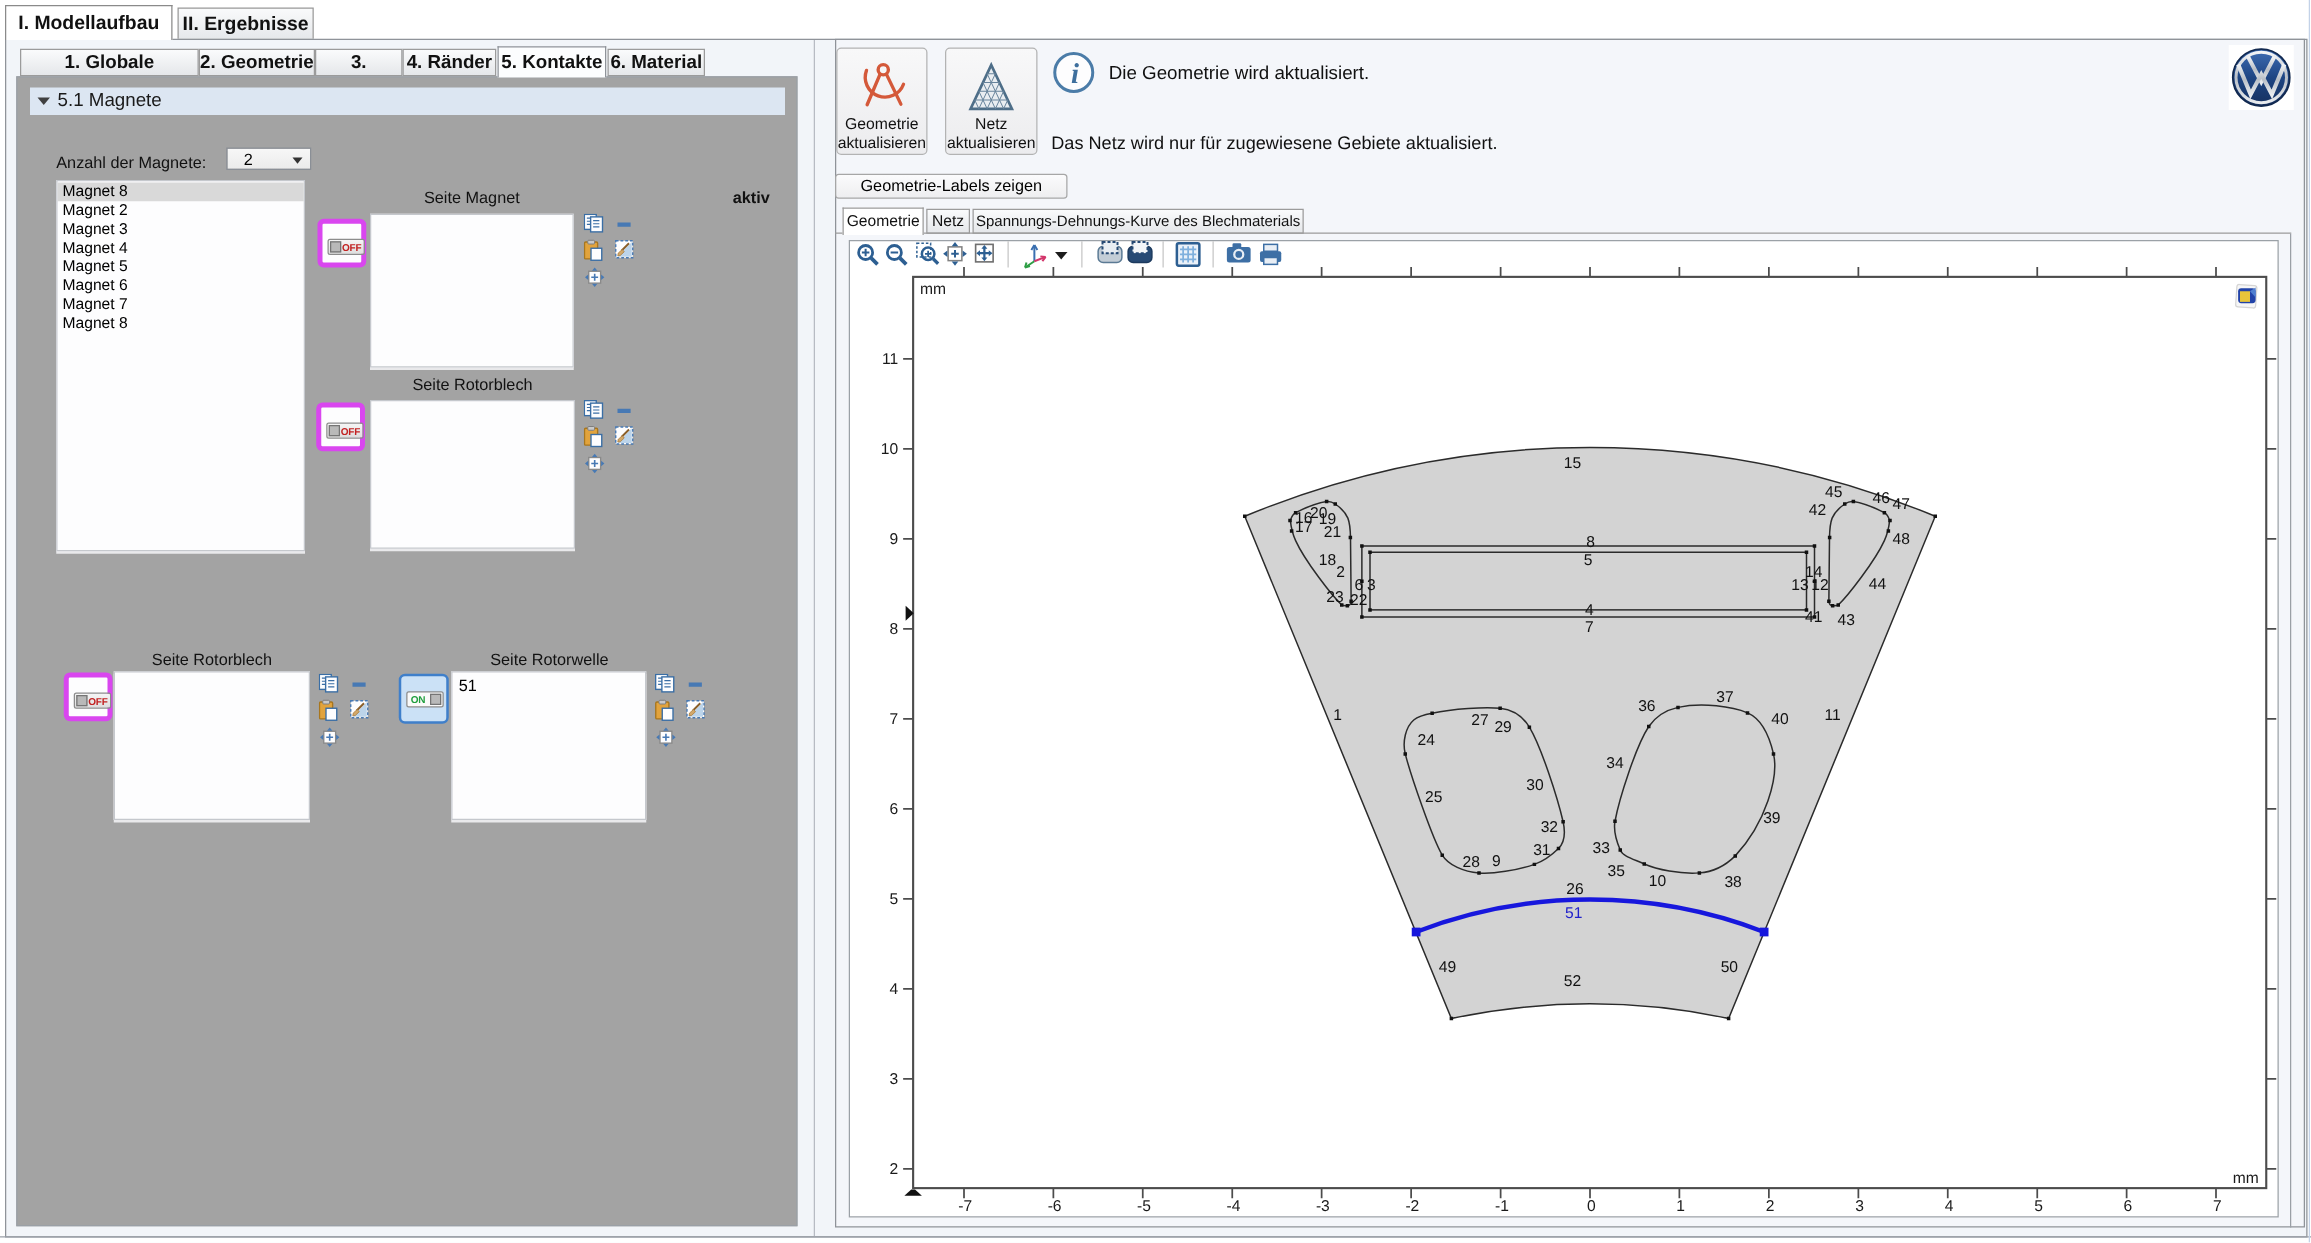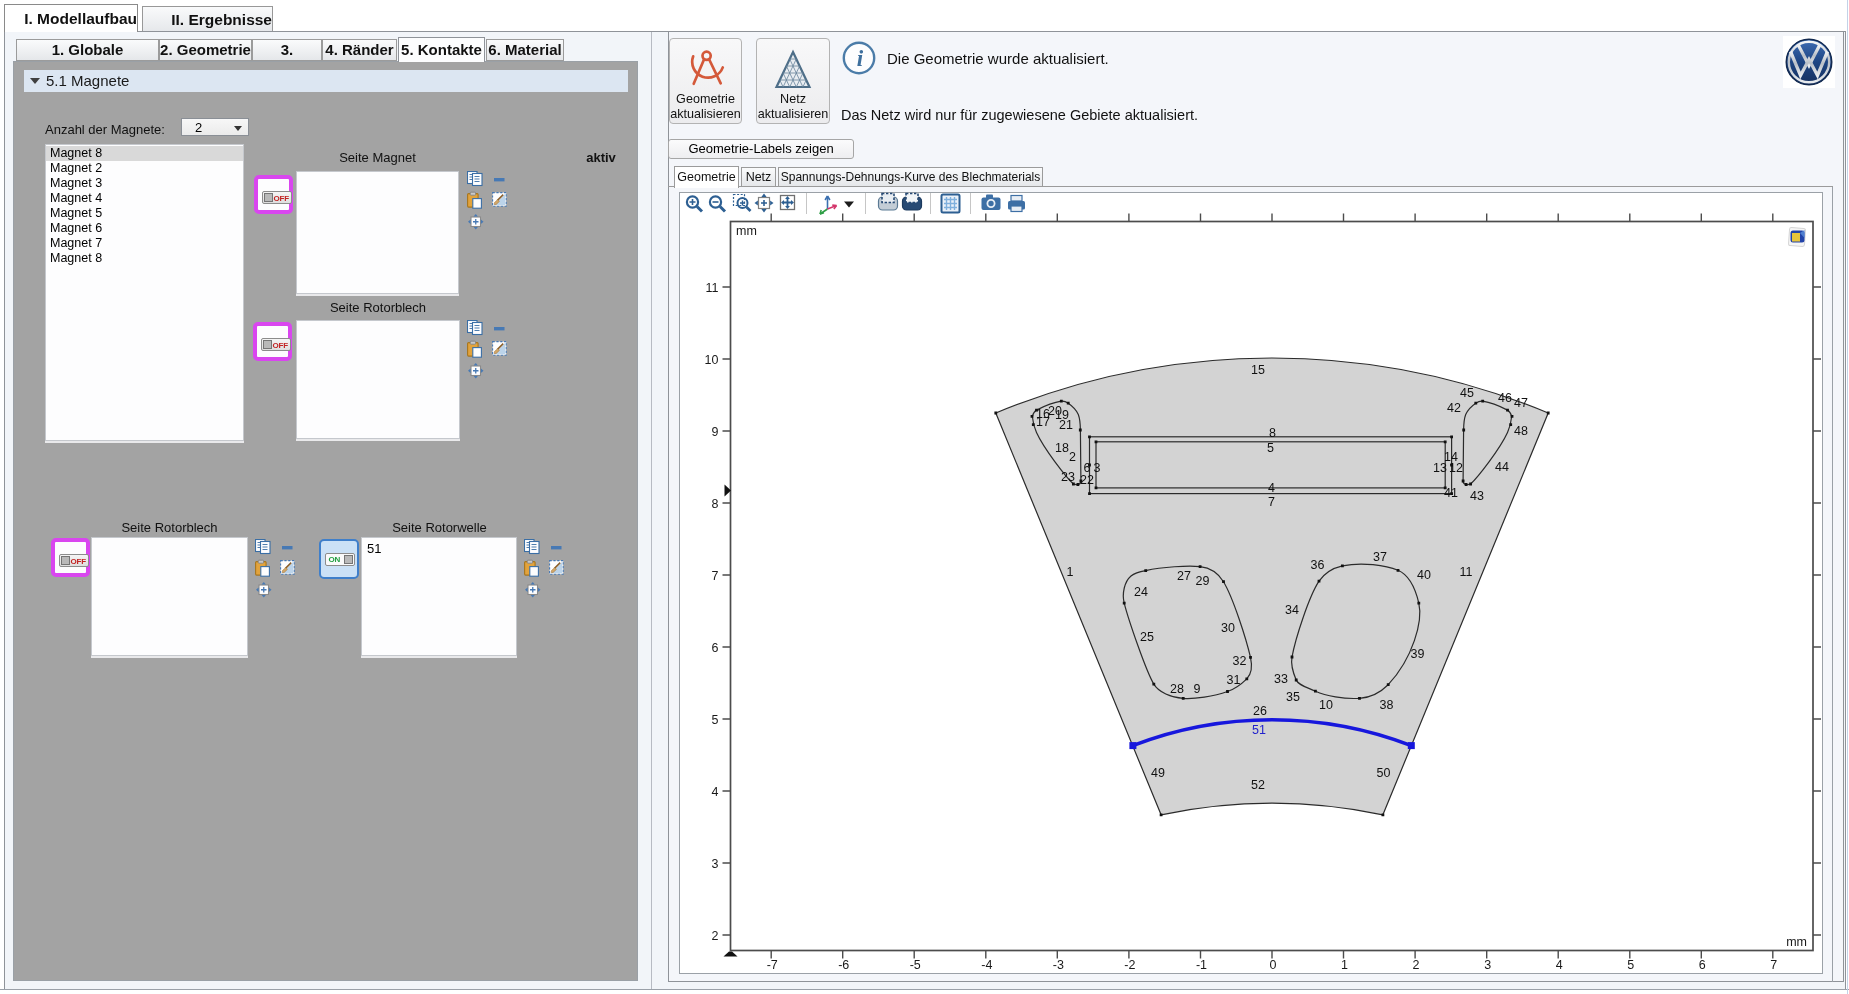--- a/index.html
+++ b/index.html
@@ -1,18 +1,18 @@
 <!DOCTYPE html>
 <html><head><meta charset="utf-8"><style>
 *{margin:0;padding:0;box-sizing:border-box}
 html,body{width:1849px;height:994px;background:#fff;font-family:"Liberation Sans",sans-serif;position:relative;overflow:hidden}
 .abs{position:absolute}
-.tabmain{position:absolute;font-weight:bold;font-size:15.5px;text-align:right;color:#111}
+.tabmain{position:absolute;font-weight:bold;font-size:15.5px;text-align:center;color:#111}
 #tm1{left:4px;top:4px;width:134px;height:28px;background:#fff;border:1px solid #8a8a8a;border-bottom:none;line-height:27px;z-index:6}
-#tm2{left:142px;top:6px;width:131px;height:26px;background:linear-gradient(#f9fafb,#e6e8eb);border:1px solid #989898;line-height:25px}
+#tm2{left:142px;top:6px;width:109px;height:26px;background:linear-gradient(#f9fafb,#e6e8eb);border:1px solid #989898;line-height:25px}
 #content{left:4px;top:31px;width:1842px;height:959px;border:1px solid #8f9399;background:#f2f5f9;position:absolute}
 .st{position:absolute;top:39px;height:22px;background:linear-gradient(#fafbfc,#e5e7ea);border:1px solid #9b9b9b;font-weight:bold;font-size:15px;text-align:center;line-height:20px;color:#111}
 #st5{top:37px;height:25px;background:#fcfdfe;border:1px solid #8f9399;border-bottom:none;line-height:24px;z-index:4}
 #lpanel{position:absolute;left:13px;top:61px;width:625px;height:920px;background:#a3a3a3;border:1px solid #9aa0a6}
 .hdr{position:absolute;left:10px;width:604px;height:22px;background:#dce6f2}
 .hdr .tri{position:absolute;left:6px;top:8px;width:0;height:0;border-left:5px solid transparent;border-right:5px solid transparent;border-top:6px solid #404040}
 .hdr .ht{position:absolute;left:22px;top:0;font-size:15px;line-height:22px;color:#1a1a1a}
 .lbl{position:absolute;font-size:13px;color:#111}
 .box{position:absolute;background:#fdfdfe;border:1px solid #c5c8cd;box-shadow:0 2px 0 #e9e9eb}
 .ctr{text-align:center}
@@ -231,21 +231,21 @@
         <path d="M39.3,14 L26.1,42 M42.6,21 L32.7,42 M45.9,28 L39.3,42 M49.2,35 L45.9,42"></path>
       </g>
     </g>
   </svg>
   <div style="position:absolute;left:0;top:53px;width:100%;line-height:15px;font-size:12.6px">Netz<br>aktualisieren</div>
 </div>
 <svg width="36" height="36" viewBox="0 0 36 36" style="position:absolute;left:841px;top:40px">
   <circle cx="18" cy="18" r="15.2" fill="#fdfdfe" stroke="#4b7ca8" stroke-width="2.4"></circle>
   <text x="19" y="26" font-family="Liberation Serif,serif" font-style="italic" font-weight="bold" font-size="23px" fill="#3e6f9d" text-anchor="middle">i</text>
 </svg>
-<div class="lbl" style="left:887px;top:50px;font-size:15px">Die Geometrie wurde aktualisiert.</div>
+<div class="lbl" style="left:887px;top:50px;font-size:15px">Die Geometrie wird aktualisiert.</div>
 <div class="lbl" style="left:841px;top:107px;font-size:14.5px">Das Netz wird nur für zugewiesene Gebiete aktualisiert.</div>
 <div id="gbtn3">Geometrie-Labels zeigen</div>
 <div class="gtab" id="gt1" style="left:674px;width:65px">Geometrie</div>
 <div class="gtab" style="left:741px;width:35px">Netz</div>
 <div class="gtab" style="left:778px;width:265px;font-size:12px;white-space:nowrap;overflow:hidden">Spannungs-Dehnungs-Kurve des Blechmaterials</div>
 <div id="gpanel"></div>
 <div style="position:absolute;left:668px;top:186px;width:1165px;height:1px;background:#9b9b9b"></div>
 <div style="position:absolute;left:1832px;top:187px;width:1px;height:795px;background:#9aa0a6"></div>
 <svg id="plot" width="1147" height="786" viewBox="675 187 1147 786" style="position:absolute;left:675px;top:187px">
 <g id="toolbar">

